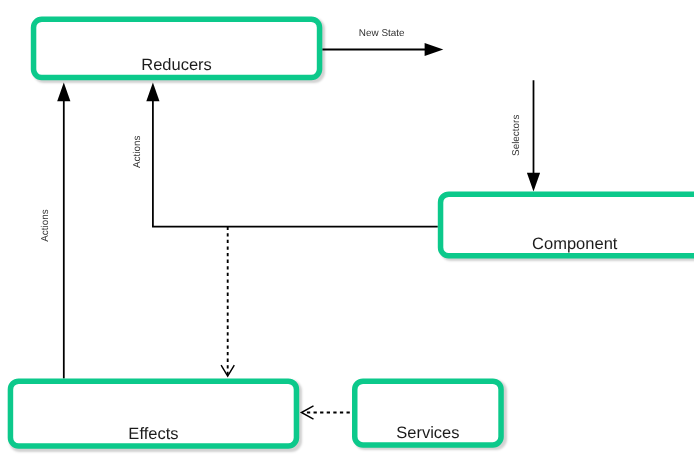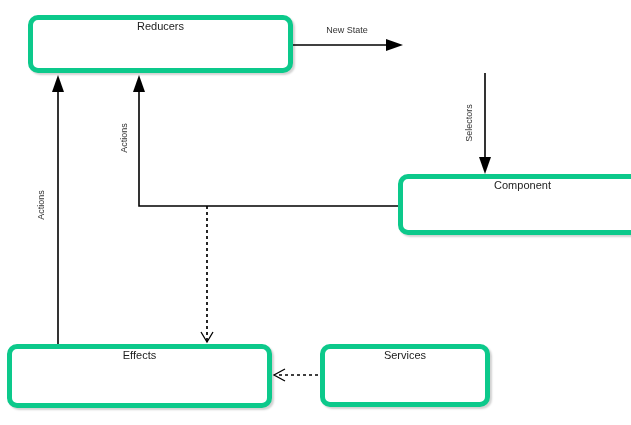--- a/index.html
+++ b/index.html
@@ -21,23 +21,23 @@
     top: 0;
     z-index: 1;
   }
   .node {
     position: absolute;
     box-sizing: border-box;
     background: #ffffff;
     border: 5px solid #0cc98b;
     border-radius: 10px;
     display: flex;
-    align-items: flex-start;
+    align-items: flex-end;
     justify-content: center;
-    font-size: 11px;
+    font-size: 15px;
     color: #1c1c1c;
     z-index: 2;
     box-shadow: 2px 2px 2px rgba(0,0,0,0.18);
   }
   .edge-label {
     position: absolute;
     font-size: 9px;
     color: #333333;
     white-space: nowrap;
     z-index: 3;
@@ -47,21 +47,21 @@
   .edge-label.vertical {
     transform: translate(-50%, -50%) rotate(-90deg);
   }
   .edge-label.horizontal {
     transform: translate(-50%, -50%);
   }
   #node-reducers  { left: 28px;  top: 15px;  width: 265px; height: 58px; }
   #node-store     { left: 404px; top: 14px;  width: 211px; height: 59px; }
   #node-component { left: 398px; top: 174px; width: 249px; height: 61px; }
   #node-effects   { left: 7px;   top: 344px; width: 265px; height: 64px; }
-  #node-services  { left: 320px; top: 344px; width: 170px; height: 63px; }
+  #node-services  { left: 320px; top: 344px; width: 138px; height: 63px; }
   #label-new-state { left: 347px; top: 30px; }
   #label-selectors { left: 469px; top: 123px; }
   #label-actions-component { left: 124px; top: 138px; }
   #label-actions-effects   { left: 41px;  top: 205px; }
 </style>
 </head>
 <body>
 
 <div id="canvas">
 

